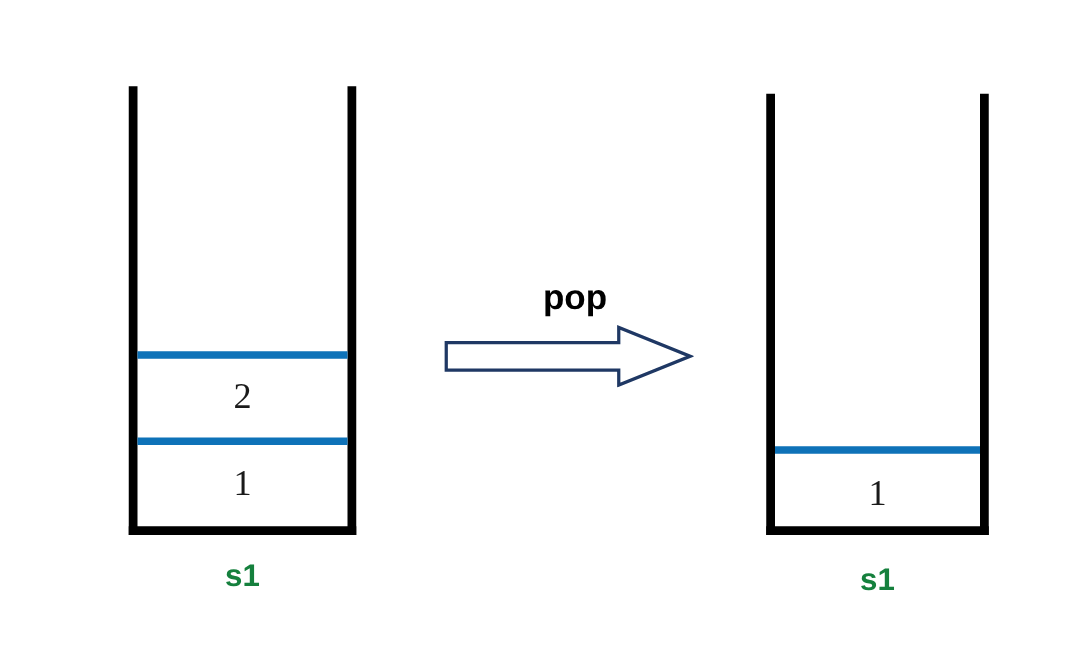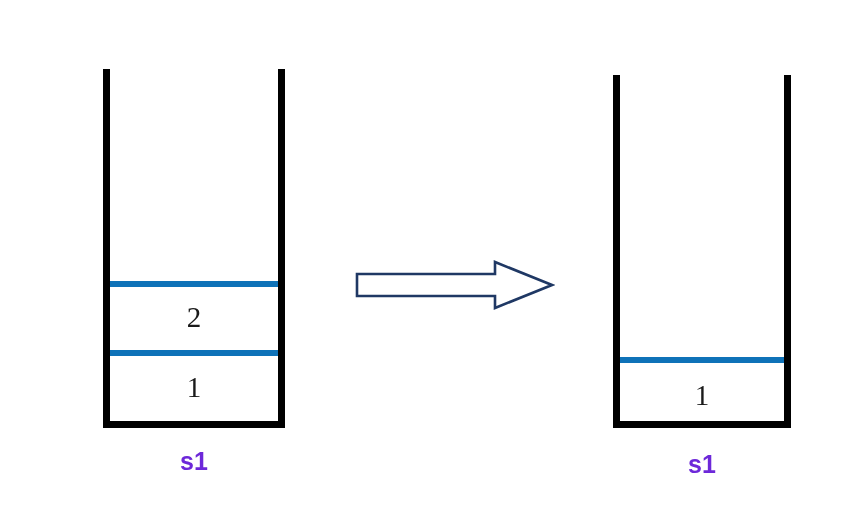--- a/index.html
+++ b/index.html
@@ -58,21 +58,21 @@
     line-height: 1;
     white-space: nowrap;
   }
 
   
   .stack-label {
     position: absolute;
     font-family: "Liberation Sans", sans-serif;
     font-size: 25px;
     font-weight: bold;
-    color: #6d28d9;
+    color: #15803d;
     text-align: center;
     line-height: 1;
     white-space: nowrap;
   }
 
   
   #op-arrow {
     position: absolute;
     left: 355px;
     top: 260px;
@@ -107,20 +107,21 @@
   <div class="divider" style="left:110px; top:281px; width:168px;"></div>
 
   <div class="divider" style="left:110px; top:350px; width:168px;"></div>
 
   <div class="cell-value" style="left:104px; top:303px; width:180px;">2</div>
 
   <div class="cell-value" style="left:104px; top:373px; width:180px;">1</div>
 
   <div class="stack-label" style="left:104px; top:449px; width:180px;">s1</div>
 
+  <div id="op-label">pop</div>
 
   <div id="op-arrow">
     <svg width="200" height="50" viewBox="0 0 200 50" xmlns="http://www.w3.org/2000/svg">
       <polygon points="2,14 140,14 140,2 197,25 140,48 140,36 2,36" fill="#ffffff" stroke="#1f3864" stroke-width="2.6" stroke-linejoin="miter"></polygon>
     </svg>
   </div>
 
   <div class="stack" id="stack-after" style="left:613px; top:75px; width:178px; height:353px;">
     <div class="wall wall-left"></div>
     <div class="wall wall-right"></div>

